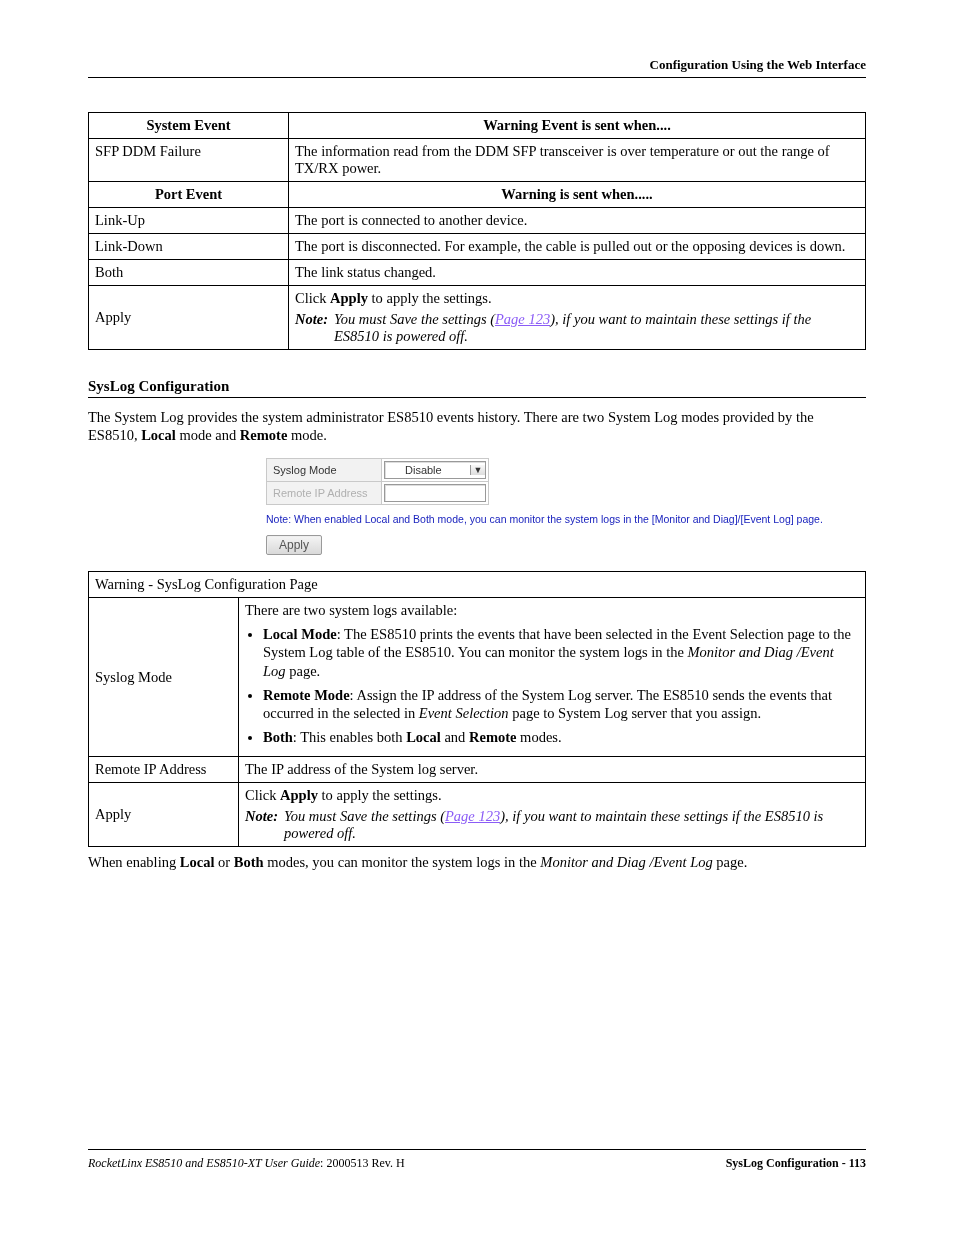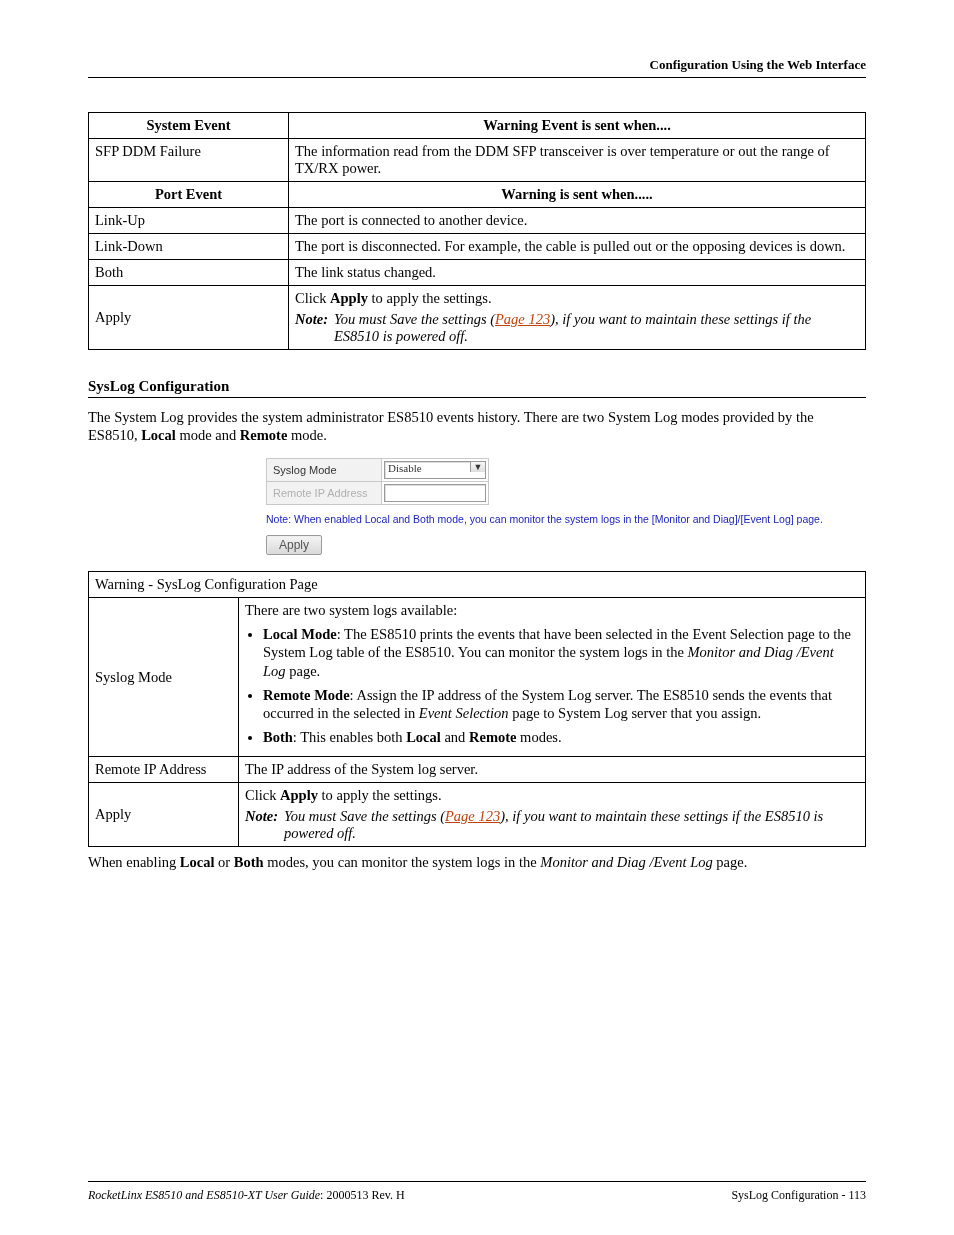--- a/index.html
+++ b/index.html
@@ -53,21 +53,21 @@
   }
   .note-block .note-label {
     font-weight: bold;
     font-style: italic;
     padding-right: 6px;
     white-space: nowrap;
   }
   .note-block .note-body {
     font-style: italic;
   }
-  .link { color: #c2410c; text-decoration: underline; }
+  .link { color: #8b5cf6; text-decoration: underline; }
   .section-heading {
     font-weight: bold;
     font-size: 15px;
     margin-top: 28px;
   }
   .sub-hrule {
     border: none;
     border-top: 1px solid #000;
     margin: 2px 0 10px 0;
   }
@@ -95,23 +95,23 @@
     border: 1px solid #c9c9c9;
     padding: 2px 6px;
     background: #f2f2f2;
     color: #333;
     height: 18px;
   }
   .ui-form td.lbl { width: 102px; }
   .ui-form td.lbl.disabled { color: #b0b0b0; }
   .ui-form td.fld { width: 102px; background: #fff; padding: 0 2px; }
   .ui-select {
-    display: flex; justify-content: space-between; align-items: flex-start;
+    display: flex; justify-content: space-between; align-items: center;
     border: 1px solid #999; background: #fff; height: 16px; font-size: 11px;
-    padding-left: 3px; color: #333; box-shadow: inset 1px 1px 0 #ddd; font-family: Liberation Serif, serif;
+    padding-left: 20px; color: #333; box-shadow: inset 1px 1px 0 #ddd;
   }
   .ui-select .tri {
     width: 14px; text-align: center; border-left: 1px solid #999;
     background: linear-gradient(#f8f8f8,#ddd); font-size: 9px; color: #333;
   }
   .ui-input {
     border: 1px solid #999; background: #fff; height: 16px;
     box-shadow: inset 1px 1px 0 #ddd;
   }
   .ui-note {
@@ -135,30 +135,30 @@
   ul.bullets {
     padding-left: 18px; margin: 6px 0 0 0;
   }
   ul.bullets li {
     margin-bottom: 6px;
     font-size: 14.5px;
     line-height: 1.25;
   }
   .footer {
     position: absolute;
-    left: 88px; right: 88px; bottom: 32px;
+    left: 88px; right: 88px; bottom: 64px;
   }
   .footer-rule { border: none; border-top: 1.2px solid #000; height: 0; margin: 0 0 6px 0; }
   .footer-row {
     display: flex; justify-content: space-between; font-size: 12px; font-style: italic;
   }
   .footer-row .left { font-style: italic; }
   .footer-row .left .guide-name { font-style: italic; }
   .footer-row .left .rev { font-style: normal; }
-  .footer-row .right { font-weight: normal; font-style: normal; text-align: right; }
+  .footer-row .right { font-weight: bold; font-style: normal; text-align: right; }
   .b { font-weight: bold; }
   .i { font-style: italic; }
   .bi { font-weight: normal; font-style: italic; }
 </style>
 </head>
 <body>
 
 <div class="page">
   <div class="header-text">Configuration Using the Web Interface</div>
   <hr class="hrule">

